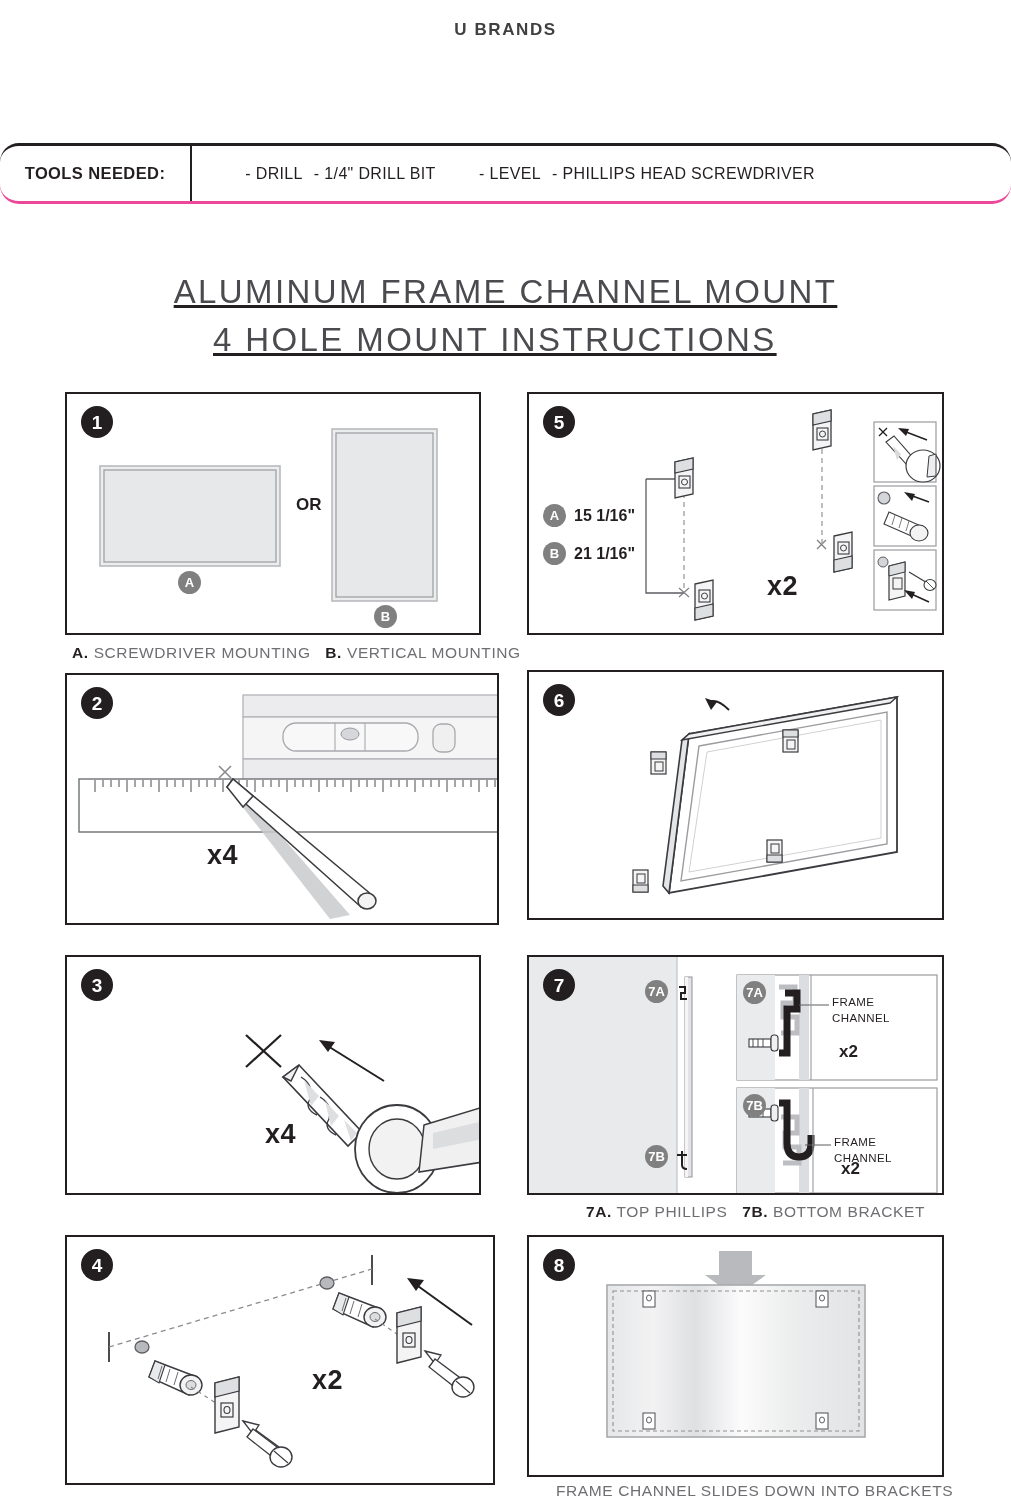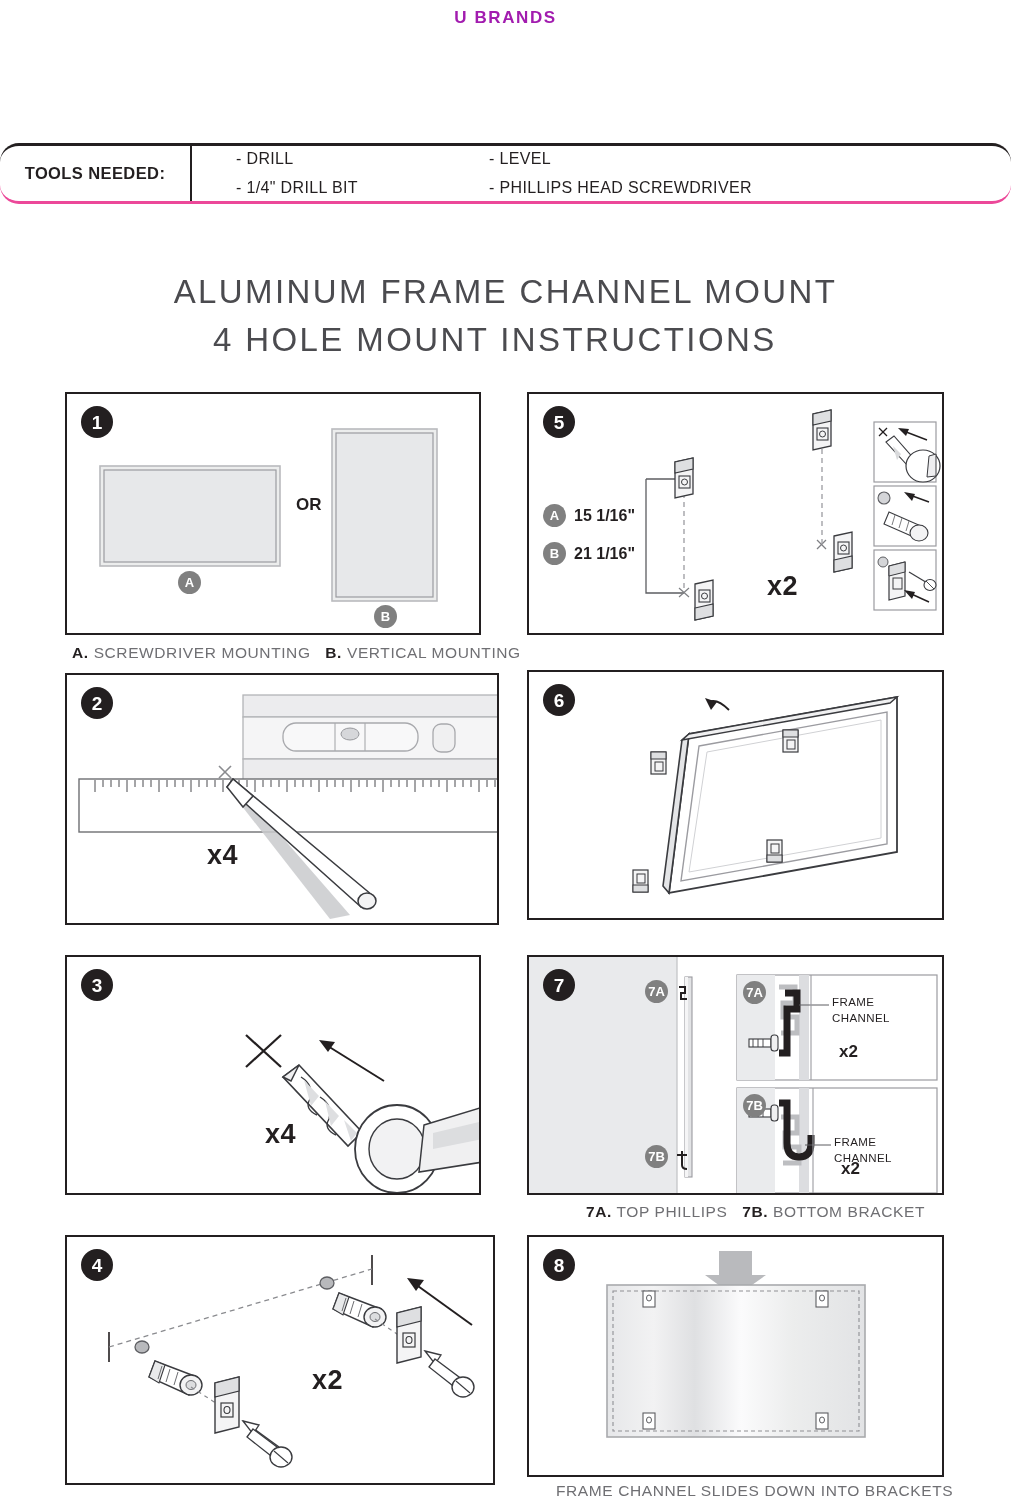--- a/index.html
+++ b/index.html
@@ -12,51 +12,51 @@
 
   
   .logo-wrap { position:absolute; left:0; top:4px; width:1011px; text-align:center; }
   .logo-mark { position:relative; display:inline-block; width:86px; height:86px; }
   .logo-mark svg { display:block; }
   .logo-tm {
     position:absolute; right:-12px; top:2px;
     font-size:11px; font-weight:700; color:#231f20; letter-spacing:.5px;
   }
   .logo-text {
-    margin-top:4px; font-size:17px; font-weight:700;
-    letter-spacing:1.6px; color:#a21caf;
+    margin-top:16px; font-size:17px; font-weight:700;
+    letter-spacing:1.6px; color:#404040;
   }
 
   
   .tools-box {
     position:absolute; left:0; top:143px; width:1011px; height:61px;
     border-top:3px solid #231f20; border-bottom:3px solid #ec4899;border-radius:19px;
   }
   .tools-label {
     position:absolute; left:0; top:0; width:190px; height:100%;
     display:flex; align-items:center; justify-content:center;
     font-size:16.5px; font-weight:700; letter-spacing:.4px;
   }
   .tools-divider {
     position:absolute; left:190px; top:0; width:2px; height:100%;
     background:#231f20;
   }
   .tools-cols {
     position:absolute; left:200px; top:0; right:0; height:100%;
     display:flex; align-items:center;
   }
-  .tools-col { display:flex; flex-direction:column; justify-content:center; gap:11px; }
+  .tools-col { display:flex; flex-direction:row; justify-content:center; gap:11px; }
   .tools-col.c1 { width:245px; padding-left:36px; }
   .tools-col.c2 { width:360px; padding-left:44px; }
   .tools-col.c3 { width:auto;  padding-left:48px; }
   .tool-item { font-size:16px; letter-spacing:.35px; color:#231f20; white-space:nowrap; }
 
   
   .title-wrap {
-    position:absolute; left:0; top:268px; width:1011px; text-align:center;
+    position:absolute; left:0; top:268px; width:1011px; text-align:center;text-decoration:underline;
   }
   .title-line {
     font-size:33px; letter-spacing:2.4px; font-weight:300;
     color:#4b4b4f; line-height:1.45; white-space:nowrap;
   }
   .title-line.l2 { text-align:left; padding-left:213px; }
 
   
   .panel {
     position:absolute; border:2.5px solid #231f20; background:#ffffff;

